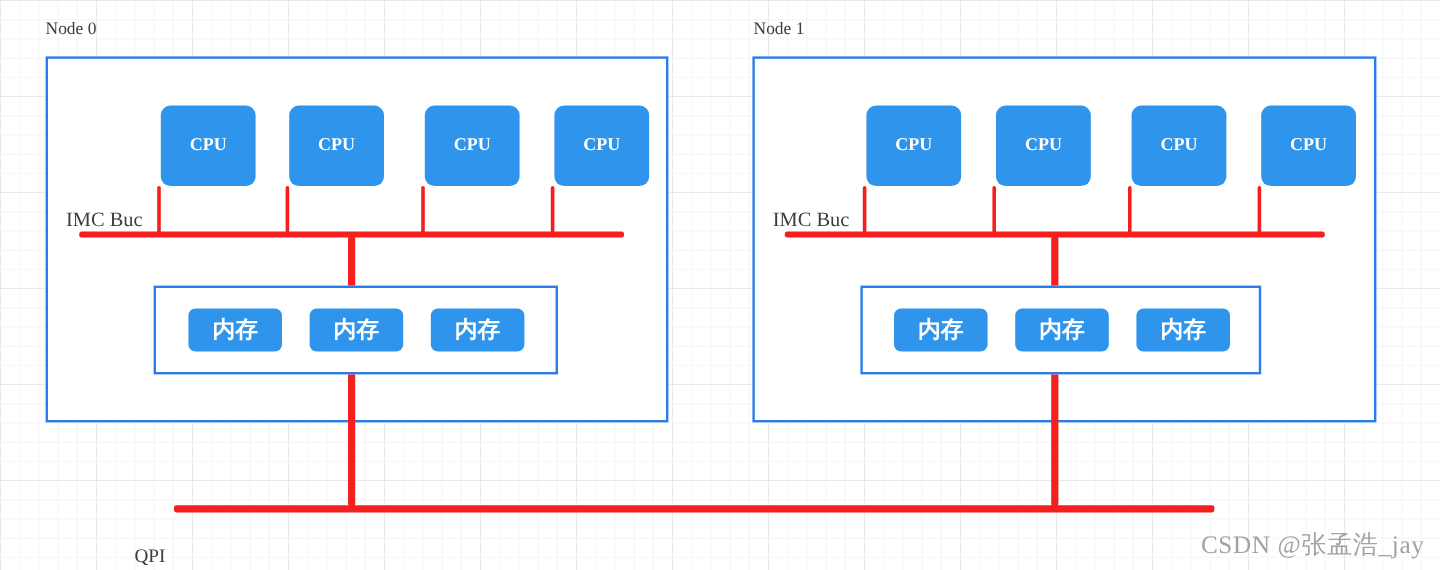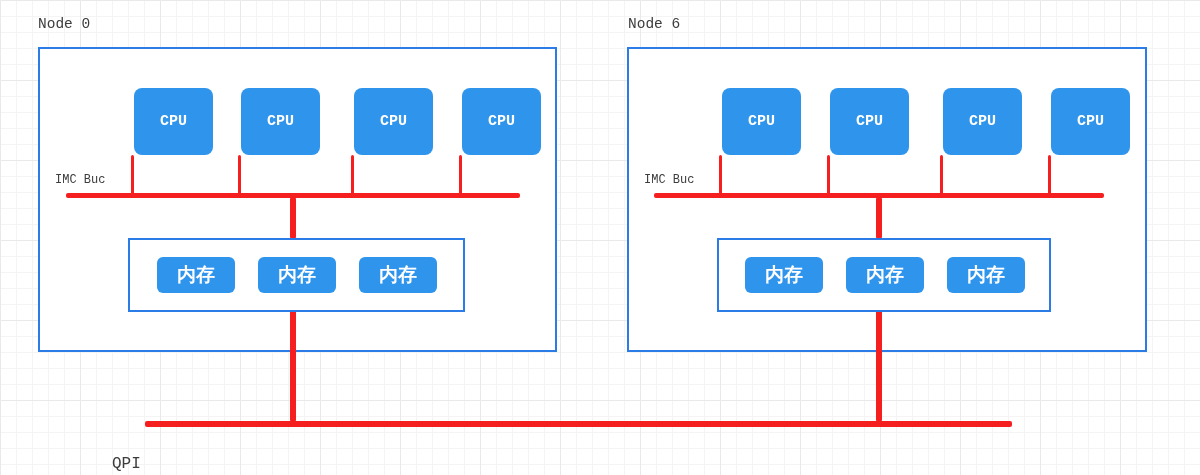--- a/index.html
+++ b/index.html
@@ -5,30 +5,30 @@
   html,body{margin:0;padding:0;}
   .canvas{
     position:relative;width:1200px;height:475px;overflow:hidden;
     background-color:#ffffff;
     background-image:
       linear-gradient(var(--grid-major,#e9e9e9) 1px, transparent 1px),
       linear-gradient(90deg, var(--grid-major,#e9e9e9) 1px, transparent 1px),
       linear-gradient(var(--grid-minor,#f4f4f4) 1px, transparent 1px),
       linear-gradient(90deg, var(--grid-minor,#f4f4f4) 1px, transparent 1px);
     background-size:80px 80px,80px 80px,16px 16px,16px 16px;
-    font-family:Liberation Mono, monospace;
+    font-family:Liberation Serif, serif;
   }
   .node-label{position:absolute;font-size:14.5px;color:var(--label-gray,#3c3c3c);z-index:2;}
   .node-box{position:absolute;background:#ffffff;border:2px solid var(--border-blue,#2c7ce8);z-index:1;}
   .cpu{
     position:absolute;width:79px;height:67px;background:var(--block-blue,#2f94ec);
     border-radius:8px;color:#fff;font-weight:bold;font-size:15px;
     display:flex;align-items:center;justify-content:center;z-index:4;margin-left:41px;
   }
-  .imc-label{position:absolute;font-size:12px;color:var(--label-gray,#3c3c3c);z-index:4;}
+  .imc-label{position:absolute;font-size:17px;color:var(--label-gray,#3c3c3c);z-index:4;}
   .mem-container{position:absolute;background:#ffffff;border:2px solid var(--border-blue,#2c7ce8);z-index:4;}
   .mem{
     position:absolute;width:78px;height:36px;background:var(--block-blue,#2f94ec);
     border-radius:6px;color:#fff;font-weight:bold;font-size:19px;
     display:flex;align-items:center;justify-content:center;z-index:5;
   }
   .red{position:absolute;background:var(--bus-red,#f51f1f);z-index:3;border-radius:2px;}
   .qpi-label{position:absolute;font-size:16px;color:var(--label-gray,#3c3c3c);z-index:2;margin-top:40px;}
   .watermark{position:absolute;font-size:21px;color:var(--watermark-gray,#a2a2a2);letter-spacing:0.5px;z-index:6;}
 </style>
@@ -53,21 +53,21 @@
   <div class="imc-label" style="left:55px;top:173px">IMC Buc</div>
   <div class="red" style="left:66px;top:193px;width:454px;height:5px"></div>
 
   <div class="red" style="left:290px;top:197px;width:6px;height:42px"></div>
   <div class="mem-container" style="left:128px;top:238px;width:333px;height:70px"></div>
   <div class="mem" style="left:157px;top:257px">内存</div>
   <div class="mem" style="left:258px;top:257px">内存</div>
   <div class="mem" style="left:359px;top:257px">内存</div>
   <div class="red" style="left:290px;top:306px;width:6px;height:116px"></div>
 
-  <div class="node-label" style="left:628px;top:16px">Node 6</div>
+  <div class="node-label" style="left:628px;top:16px">Node 1</div>
   <div class="node-box" style="left:627px;top:47px;width:516px;height:301px"></div>
 
   <div class="cpu" style="left:681px;top:88px">CPU</div>
   <div class="cpu" style="left:789px;top:88px">CPU</div>
   <div class="cpu" style="left:902px;top:88px">CPU</div>
   <div class="cpu" style="left:1010px;top:88px">CPU</div>
 
   <div class="red" style="left:719px;top:155px;width:3px;height:41px"></div>
   <div class="red" style="left:827px;top:155px;width:3px;height:41px"></div>
   <div class="red" style="left:940px;top:155px;width:3px;height:41px"></div>
@@ -79,14 +79,15 @@
   <div class="red" style="left:876px;top:197px;width:6px;height:42px"></div>
   <div class="mem-container" style="left:717px;top:238px;width:330px;height:70px"></div>
   <div class="mem" style="left:745px;top:257px">内存</div>
   <div class="mem" style="left:846px;top:257px">内存</div>
   <div class="mem" style="left:947px;top:257px">内存</div>
   <div class="red" style="left:876px;top:306px;width:6px;height:116px"></div>
 
   <div class="qpi-label" style="left:112px;top:415px">QPI</div>
   <div class="red" style="left:145px;top:421px;width:867px;height:6px"></div>
 
+  <div class="watermark" style="right:13px;top:440px">CSDN @张孟浩_jay</div>
 
 </div>
 
 </body></html>

